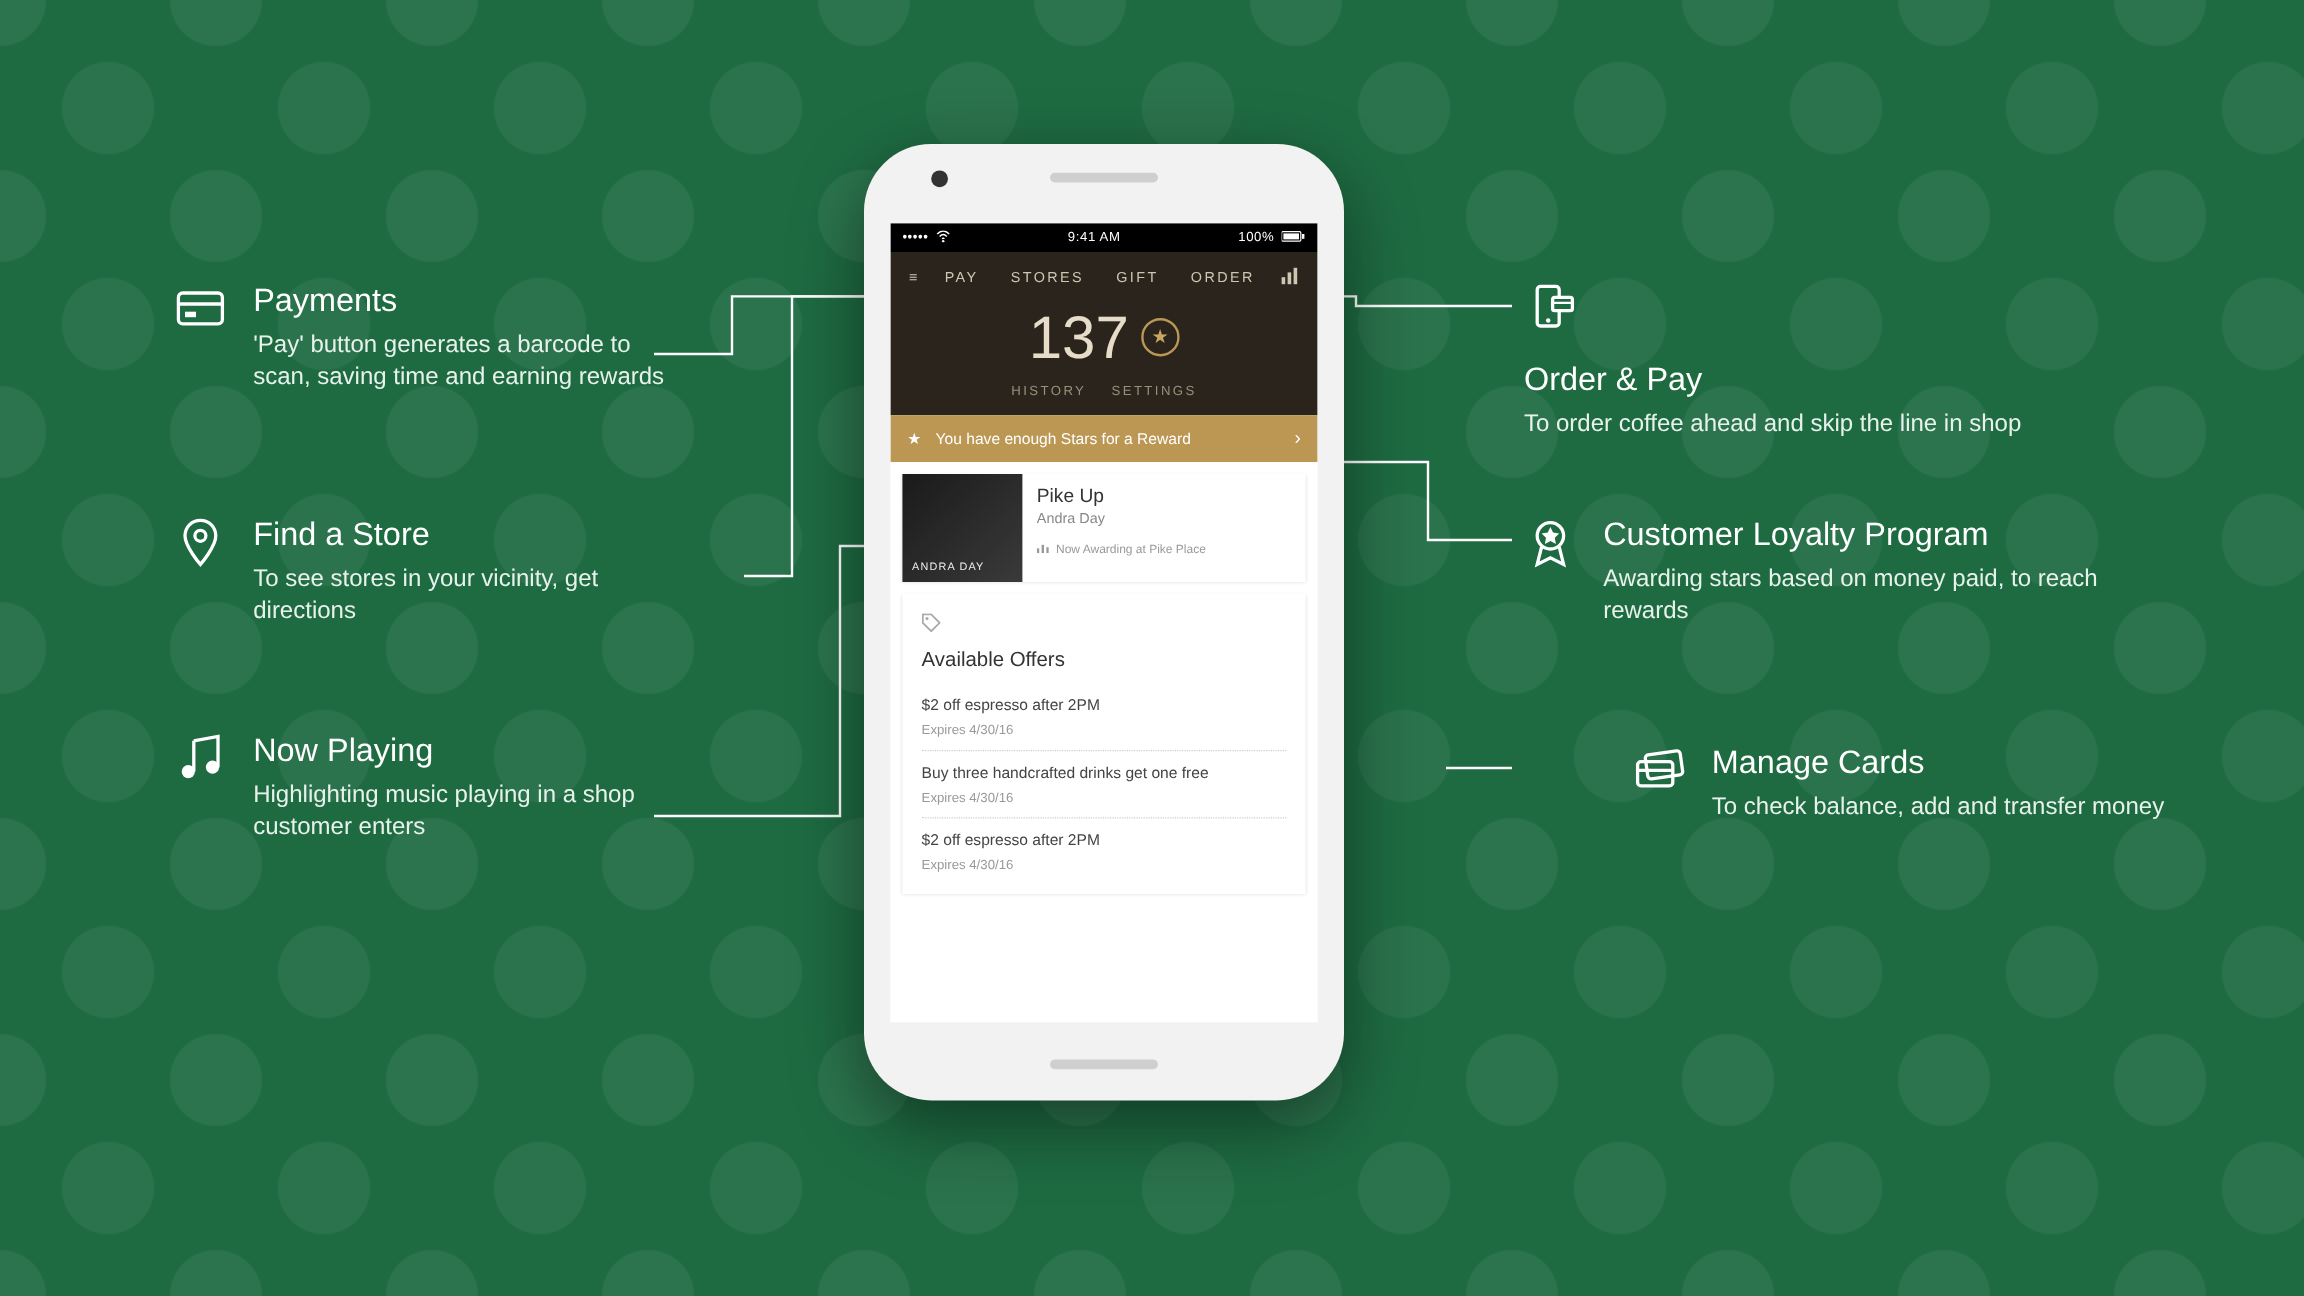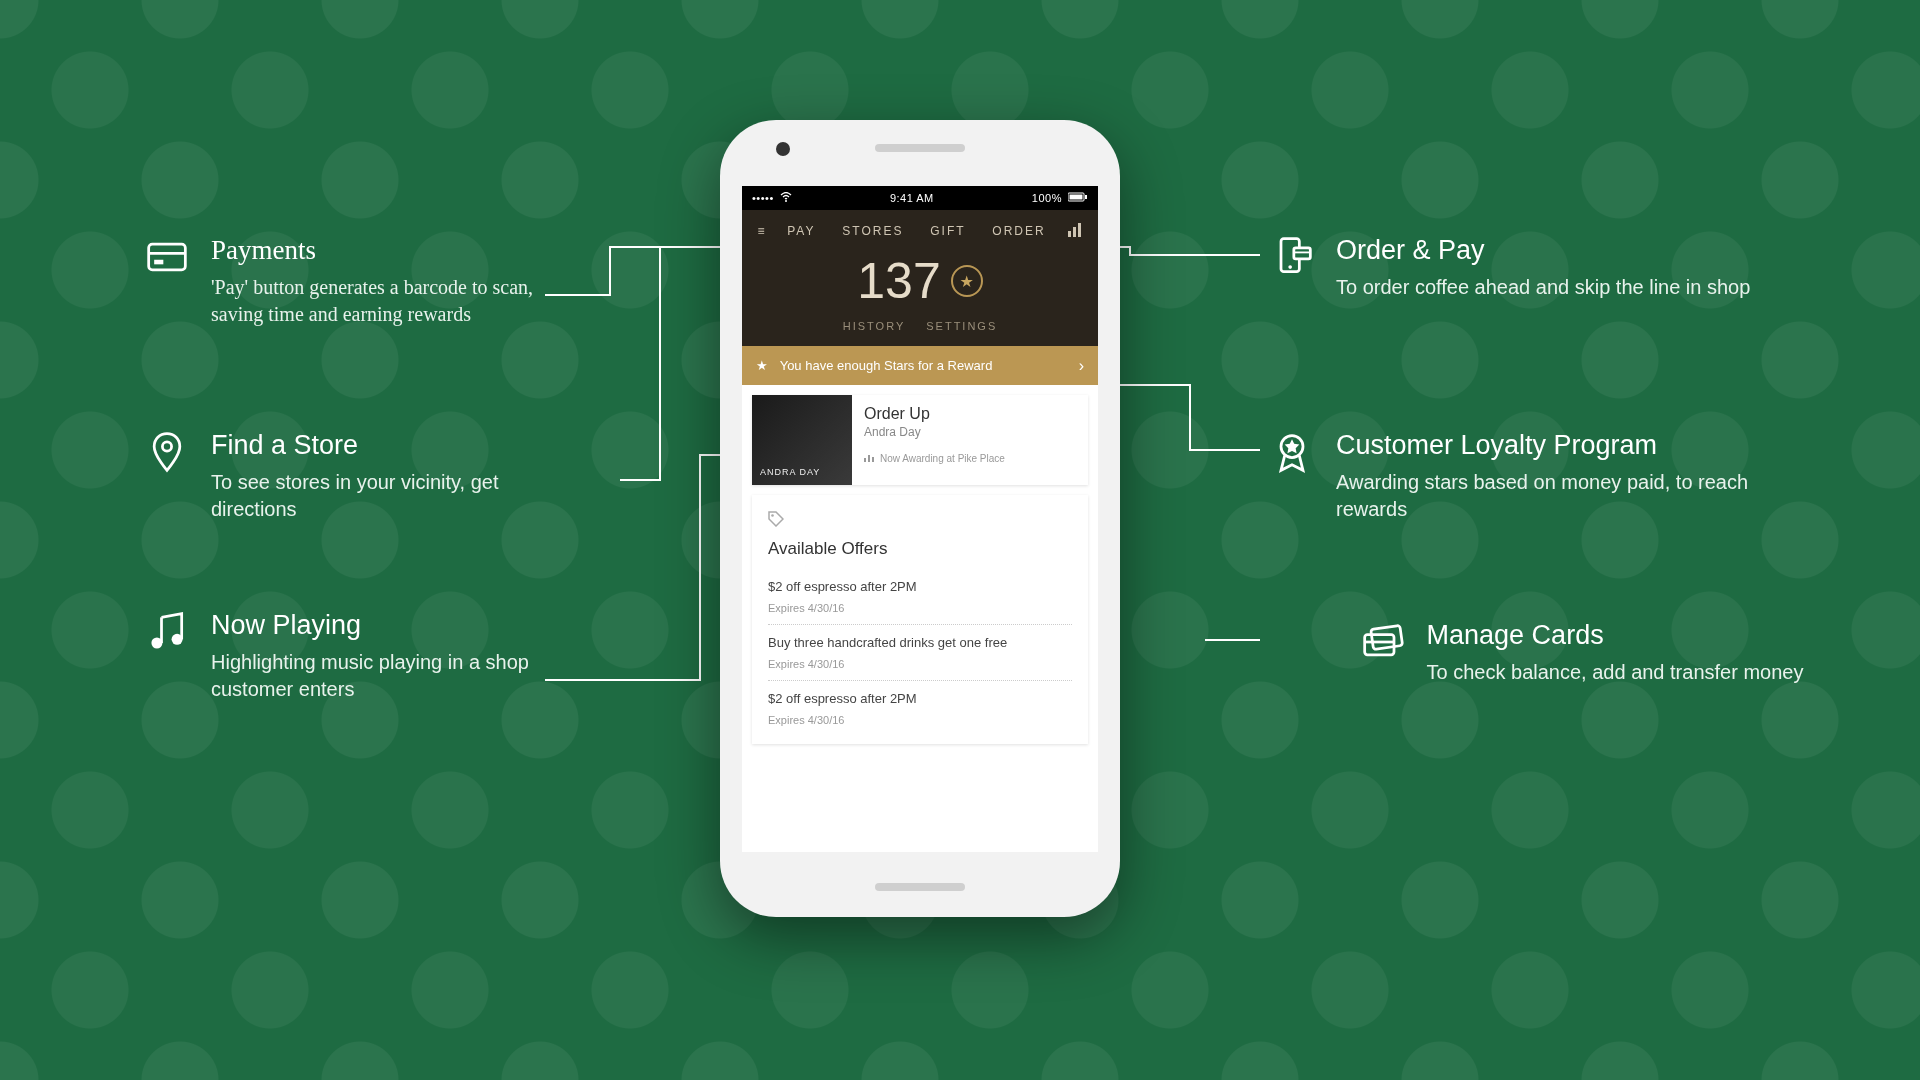--- a/index.html
+++ b/index.html
@@ -54,25 +54,25 @@
     font-weight: 500;
     margin-bottom: 8px;
   }
   .callout p {
     font-size: 20px;
     font-weight: 300;
     line-height: 1.35;
     color: #e8f2ec;
   }
   
-  .c-pay   { top: 235px; left: 145px; font-family: Liberation Serif, serif; }
+  .c-pay   { top: 235px; left: 145px; }
   .c-store { top: 430px; left: 145px; }
   .c-now   { top: 610px; left: 145px; }
   
-  .c-order  { top: 235px; left: 1270px; width: 500px; }
+  .c-order  { top: 235px; left: 1270px; width: 500px; flex-direction: column; }
   .c-loyal  { top: 430px; left: 1270px; width: 500px; }
   .c-cards  { top: 620px; left: 1332px; width: 500px; justify-content: center; }
 
   
   .connector {
     position: absolute;
     stroke: #ffffff;
     stroke-width: 2;
     fill: none;
   }
@@ -389,21 +389,21 @@
         <span>★</span>
         <span>You have enough Stars for a Reward</span>
         <span class="chev">›</span>
       </div>
 
       <div class="np-card">
         <div class="np-art">
           <span>ANDRA DAY</span>
         </div>
         <div class="np-info">
-          <div class="title">Order Up</div>
+          <div class="title">Pike Up</div>
           <div class="artist">Andra Day</div>
           <div class="loc">
             <span>
               <svg width="10" height="8" viewBox="0 0 10 8">
                   <rect x="0" y="4" width="2" height="4" fill="#999"></rect>
                   <rect x="4" y="1" width="2" height="7" fill="#999"></rect>
                   <rect x="8" y="3" width="2" height="5" fill="#999"></rect>
                 </svg>
             </span>
             <span>Now Awarding at Pike Place</span>

